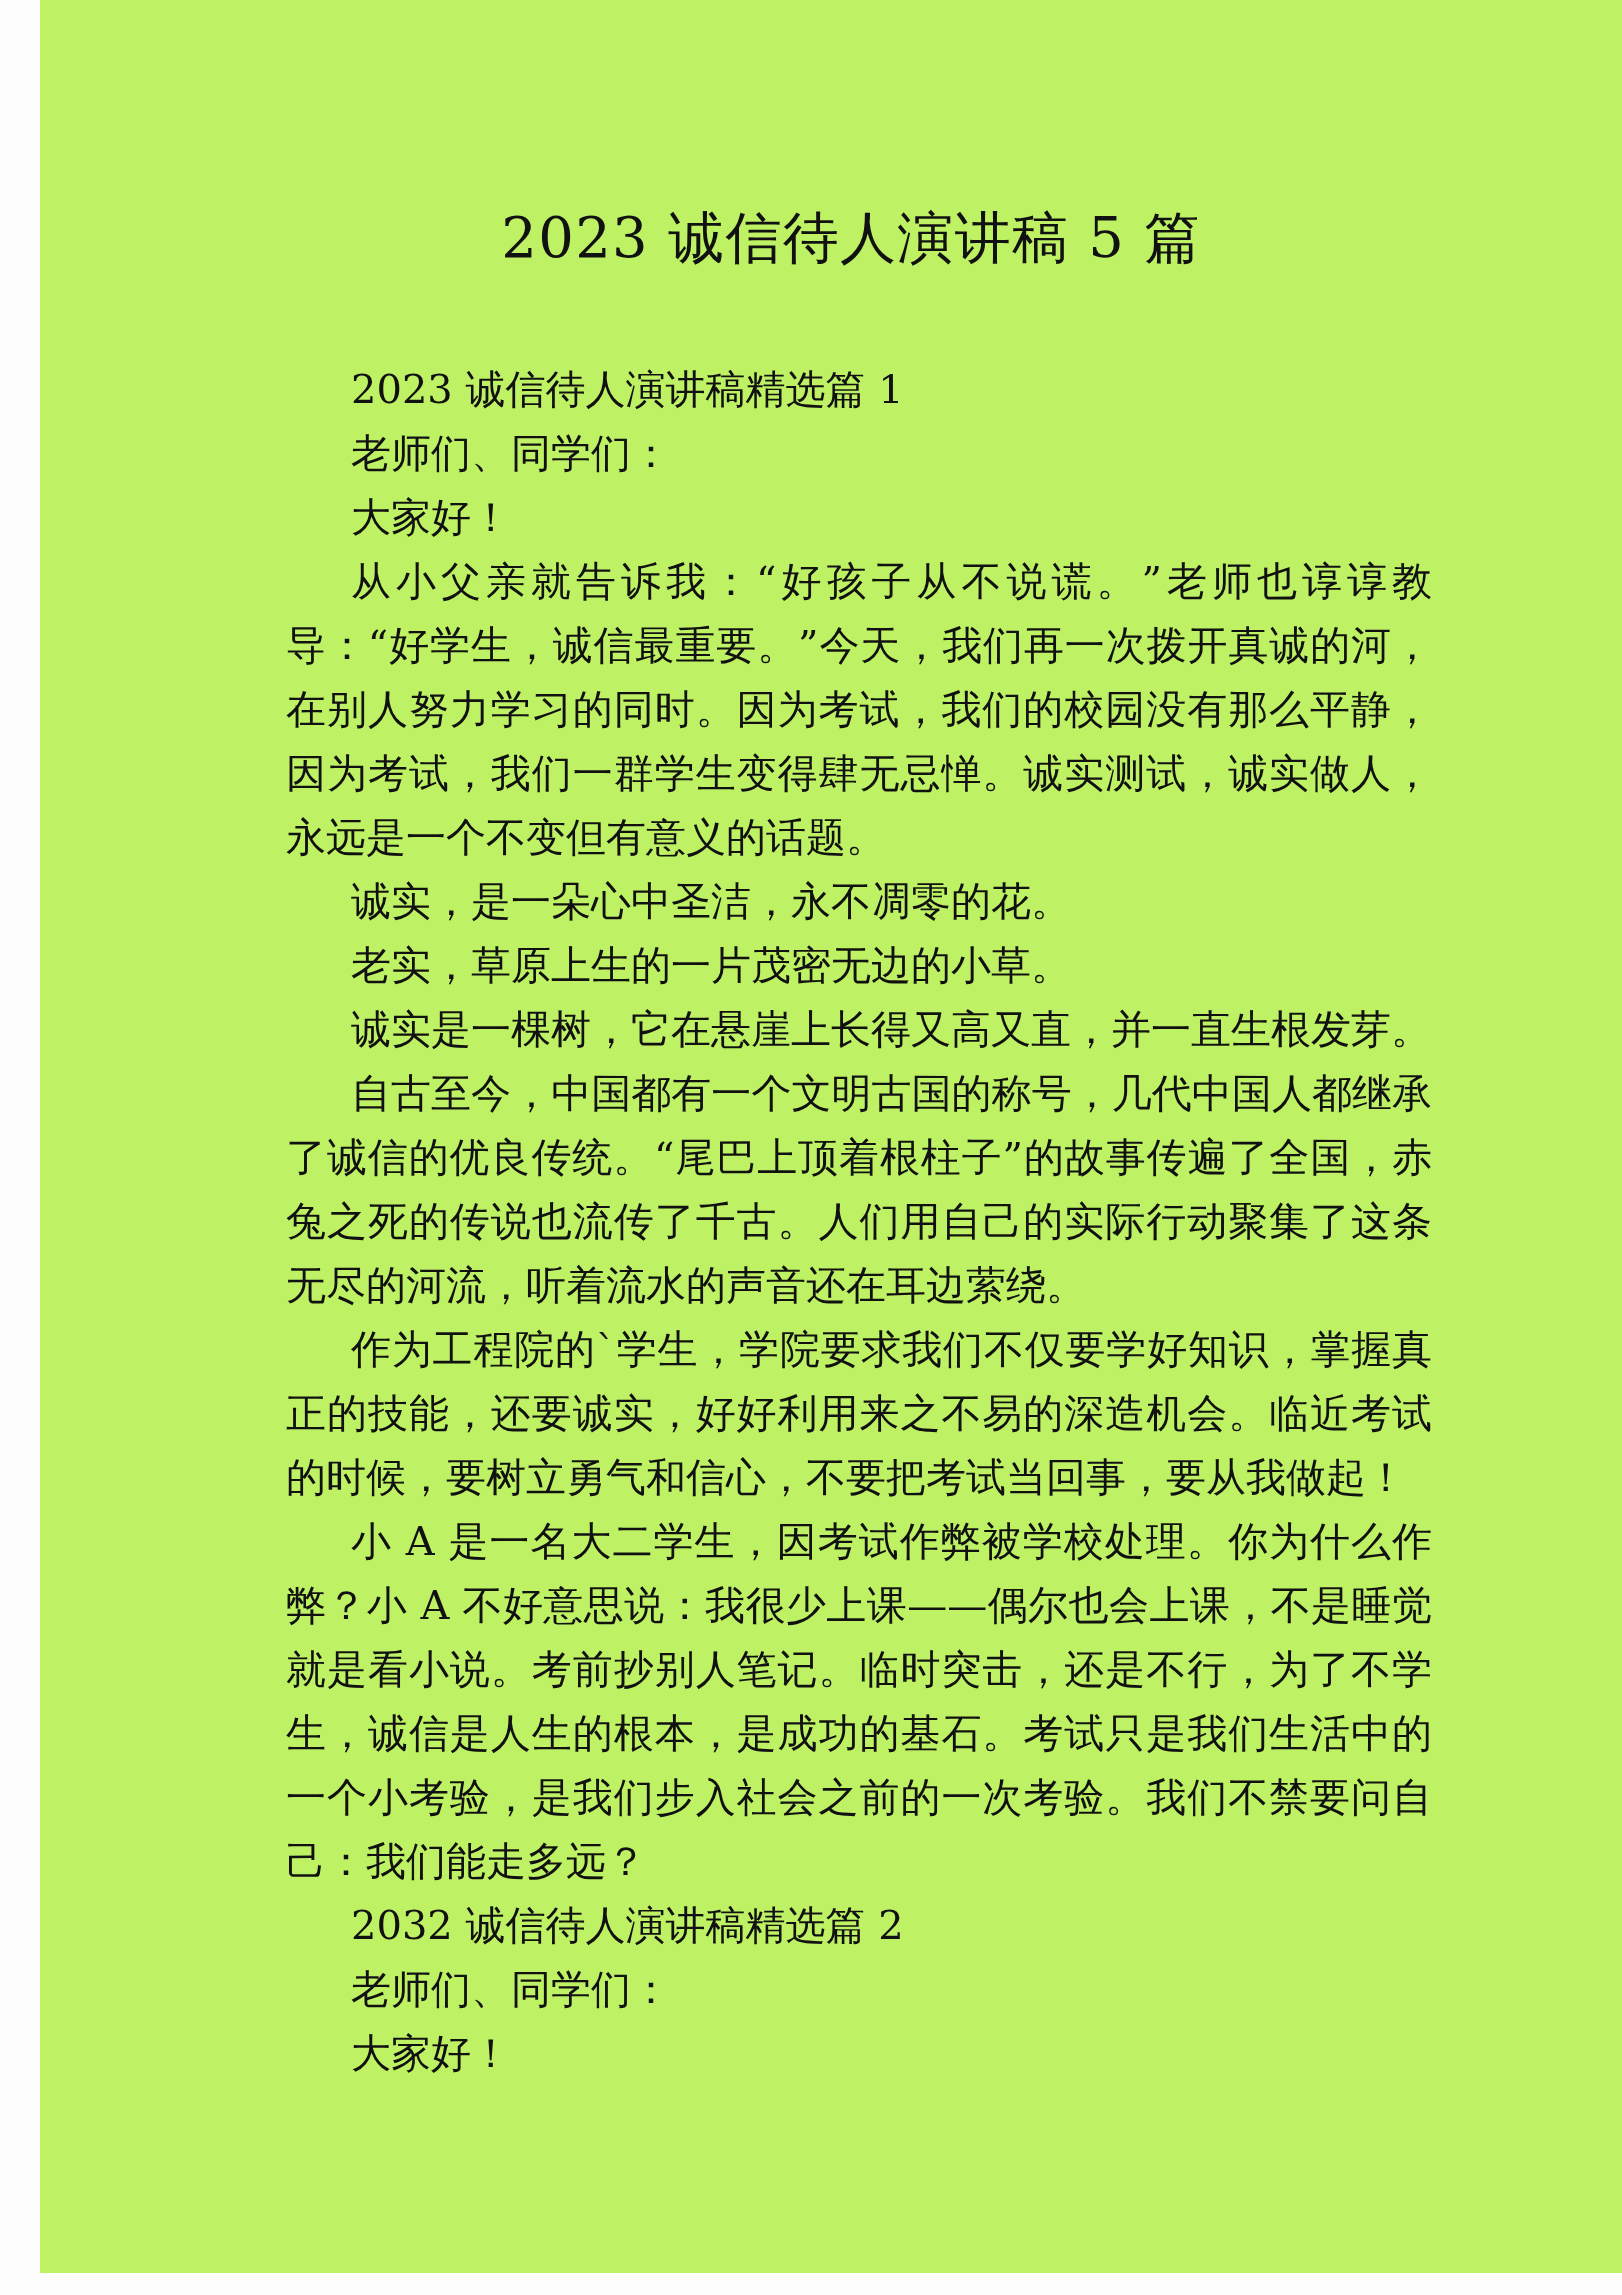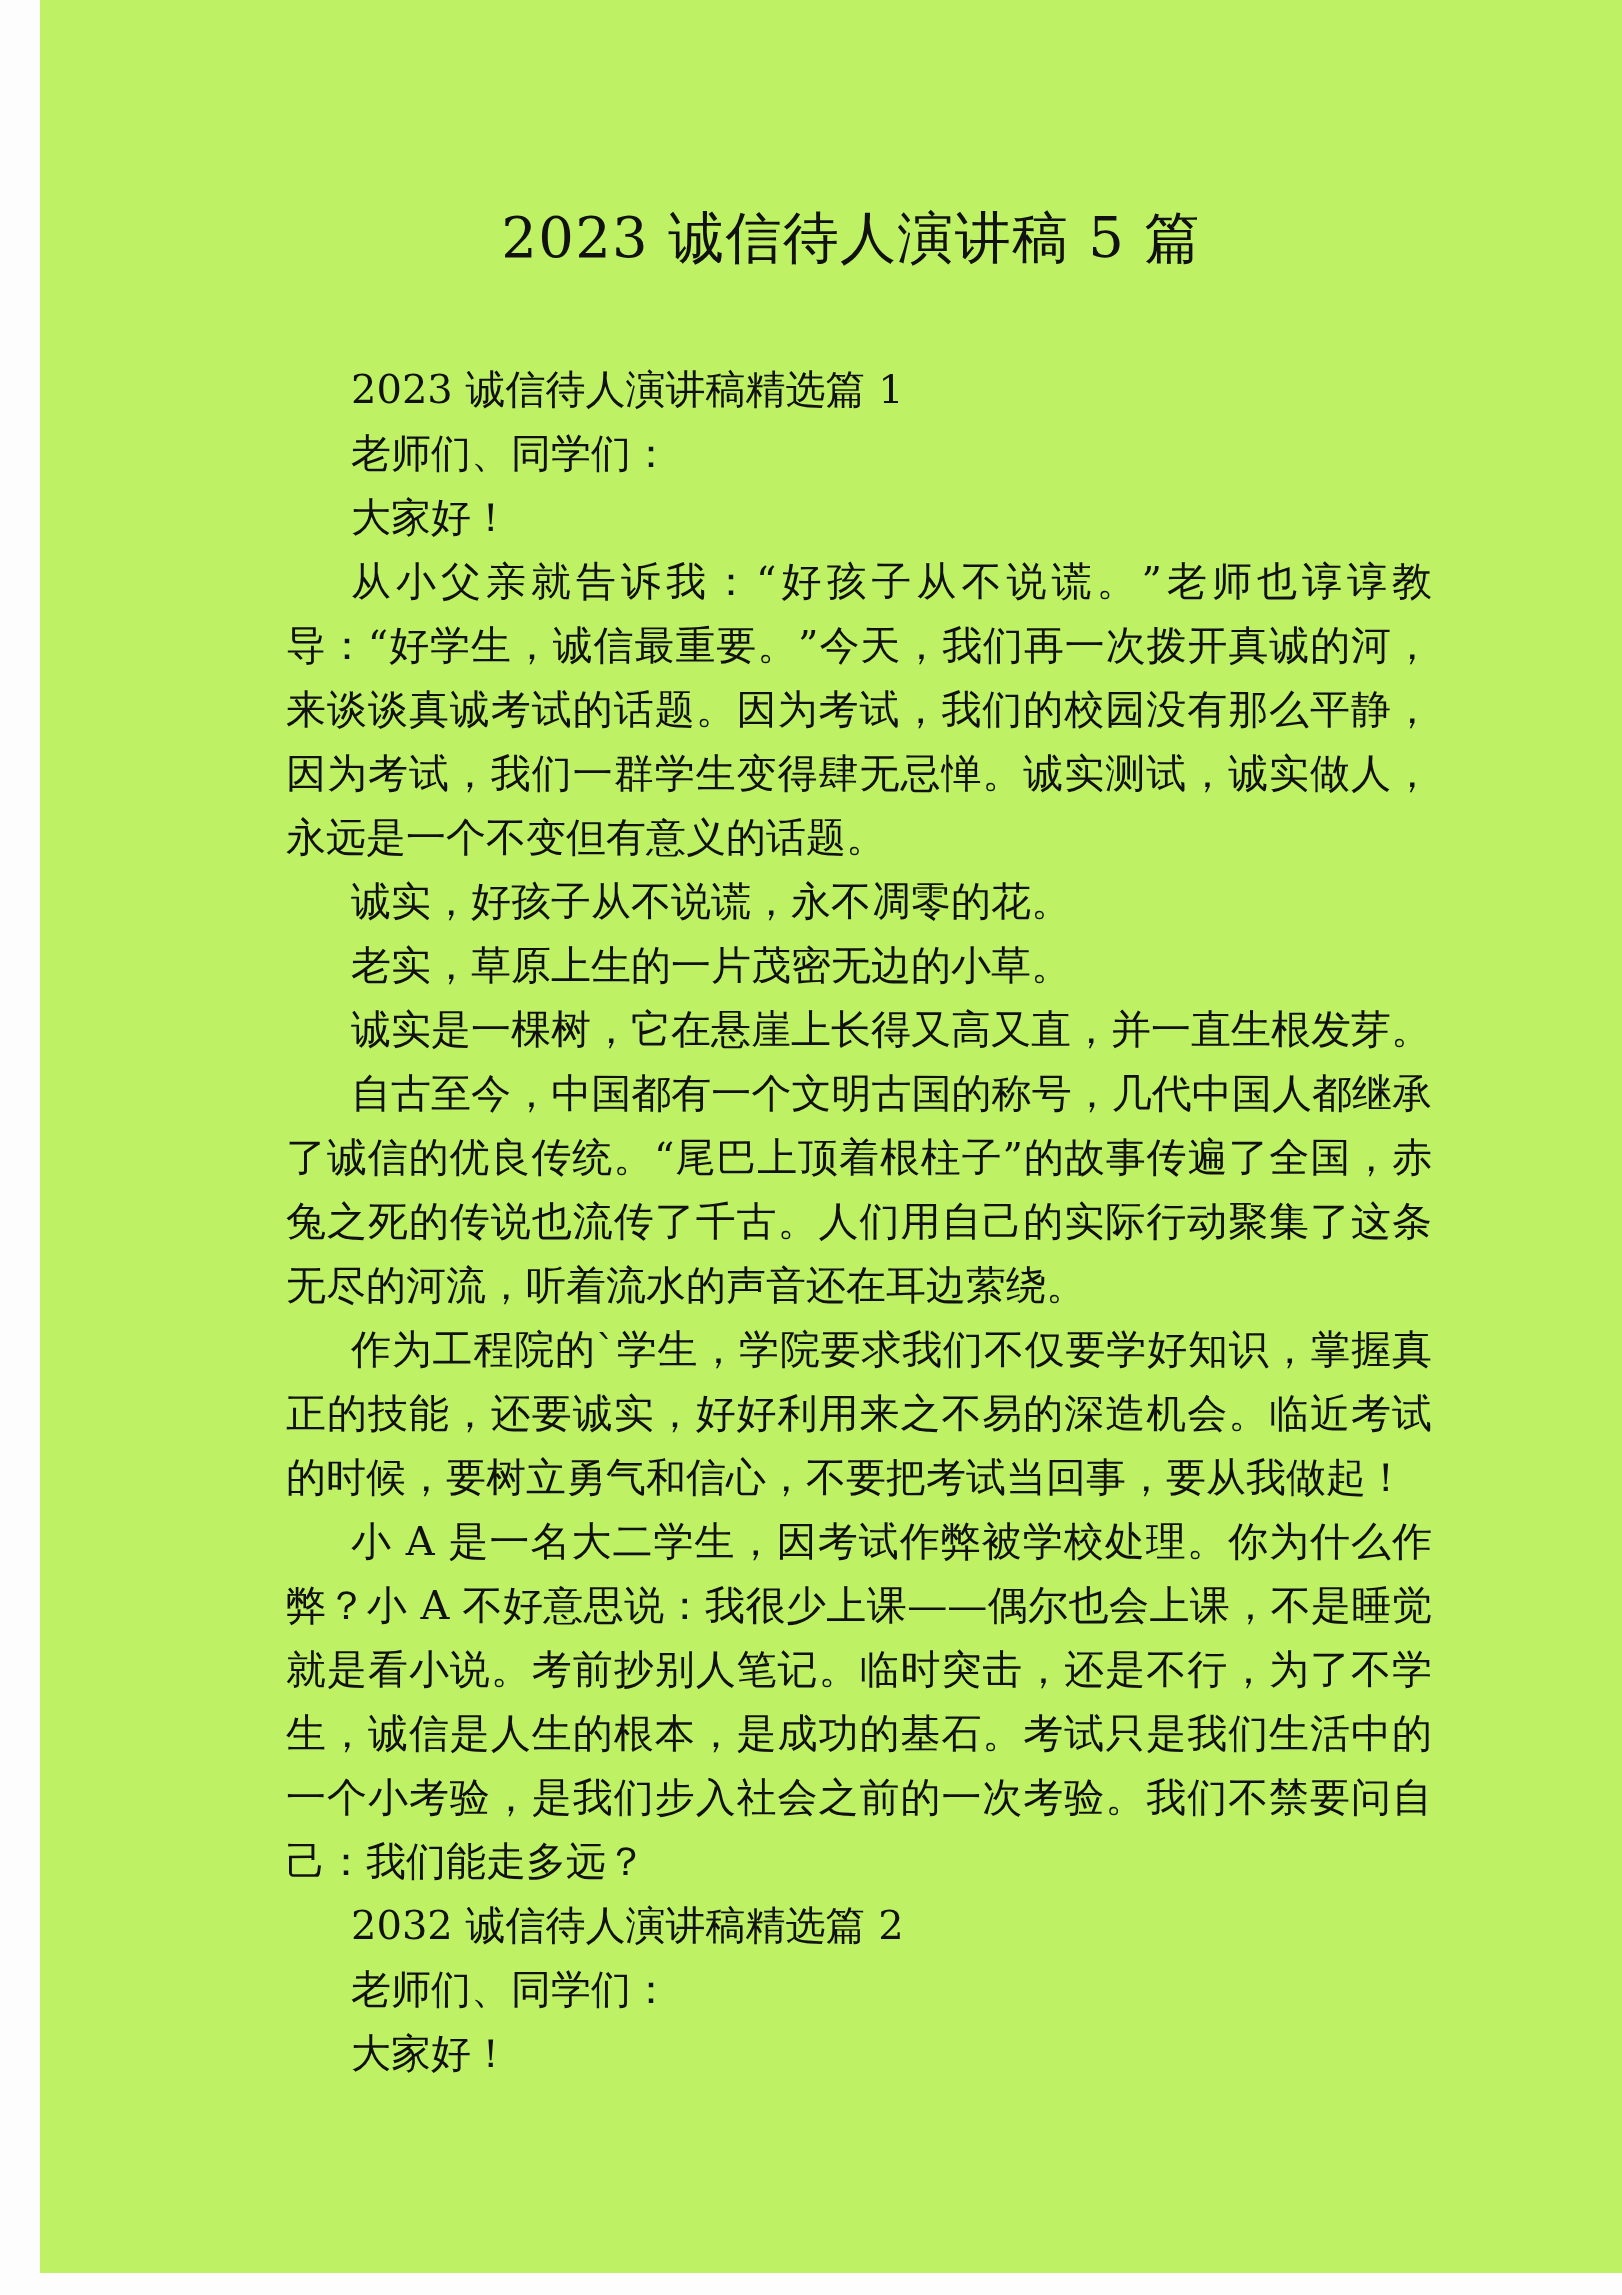--- a/index.html
+++ b/index.html
@@ -60,22 +60,22 @@
 <body>
 
 <div class="page">
   <h1 class="doc-title">2023 诚信待人演讲稿 5 篇</h1>
 
   <div class="body">
 
     <p class="heading">2023 诚信待人演讲稿精选篇 1</p>
     <p class="salutation">老师们、同学们：</p>
     <p class="greeting">大家好！</p>
-    <p>从小父亲就告诉我：“好孩子从不说谎。”老师也谆谆教导：“好学生，诚信最重要。”今天，我们再一次拨开真诚的河，来谈谈真诚考试的话题。因为考试，我们的校园没有那么平静，因为考试，我们一群学生变得肆无忌惮。诚实测试，诚实做人，永远是一个不变但有意义的话题。</p>
-    <p>诚实，好孩子从不说谎，永不凋零的花。</p>
+    <p>从小父亲就告诉我：“好孩子从不说谎。”老师也谆谆教导：“好学生，诚信最重要。”今天，我们再一次拨开真诚的河，在别人努力学习的同时。因为考试，我们的校园没有那么平静，因为考试，我们一群学生变得肆无忌惮。诚实测试，诚实做人，永远是一个不变但有意义的话题。</p>
+    <p>诚实，是一朵心中圣洁，永不凋零的花。</p>
     <p>老实，草原上生的一片茂密无边的小草。</p>
     <p>诚实是一棵树，它在悬崖上长得又高又直，并一直生根发芽。</p>
     <p>自古至今，中国都有一个文明古国的称号，几代中国人都继承了诚信的优良传统。“尾巴上顶着根柱子”的故事传遍了全国，赤兔之死的传说也流传了千古。人们用自己的实际行动聚集了这条无尽的河流，听着流水的声音还在耳边萦绕。</p>
     <p>作为工程院的`学生，学院要求我们不仅要学好知识，掌握真正的技能，还要诚实，好好利用来之不易的深造机会。临近考试的时候，要树立勇气和信心，不要把考试当回事，要从我做起！</p>
     <p>小 A 是一名大二学生，因考试作弊被学校处理。你为什么作弊？小 A 不好意思说：我很少上课——偶尔也会上课，不是睡觉就是看小说。考前抄别人笔记。临时突击，还是不行，为了不学生，诚信是人生的根本，是成功的基石。考试只是我们生活中的一个小考验，是我们步入社会之前的一次考验。我们不禁要问自己：我们能走多远？</p>
 
     <p class="heading">2032 诚信待人演讲稿精选篇 2</p>
     <p class="salutation">老师们、同学们：</p>
     <p class="greeting">大家好！</p>
   </div>

